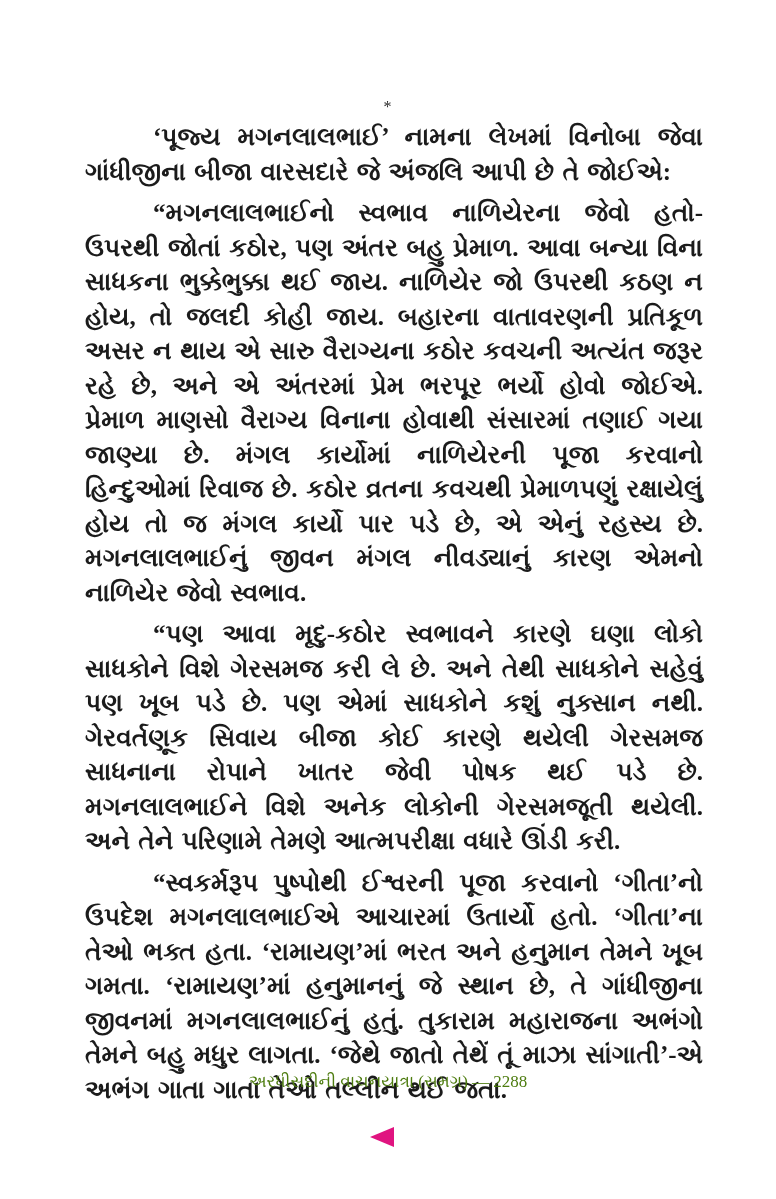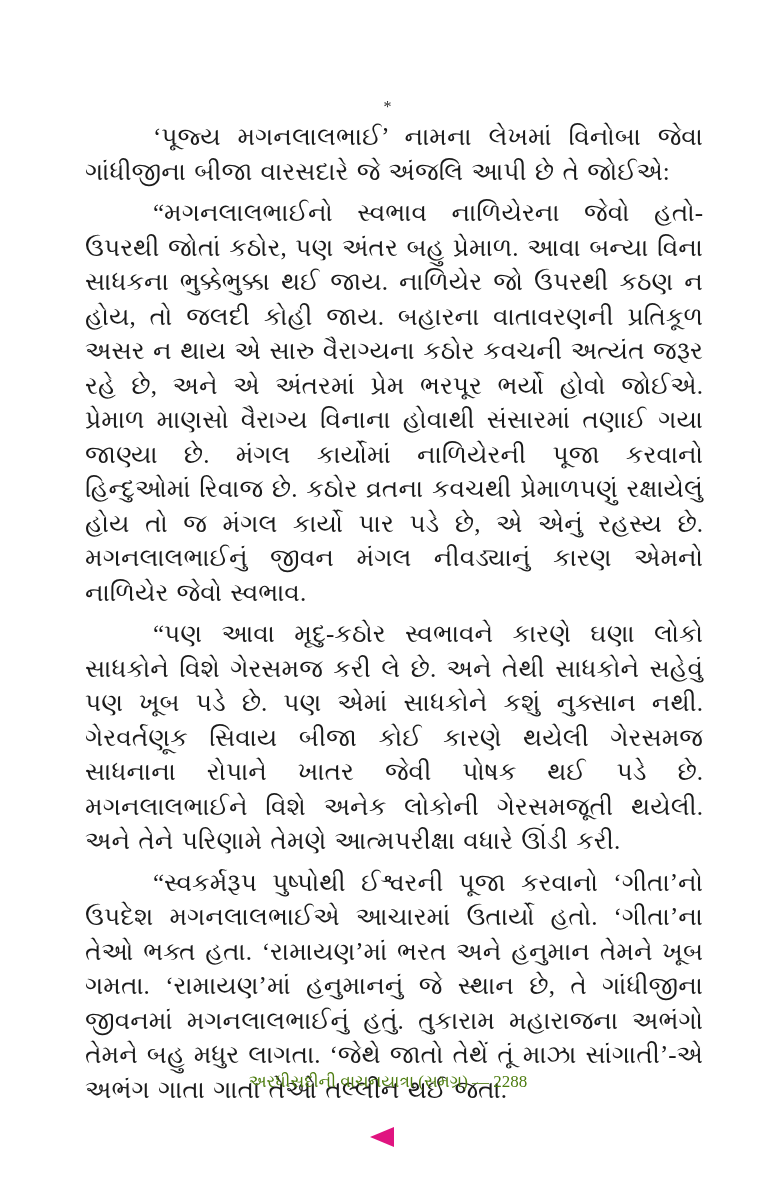--- a/index.html
+++ b/index.html
@@ -30,20 +30,21 @@
     left: 85px;
     width: 618px;
     font-size: 25px;
     line-height: 34.5px;
     text-align: justify;
   }
   .body-text p {
     text-indent: 68px;
     margin-bottom: 7px;
     word-spacing: 2px;
+    font-weight: bold;
   }
   .footer {
     position: absolute;
     top: 1072px;
     left: 0;
     width: 100%;
     text-align: center;
     font-size: 17px;
     color: #4d7c0f;
   }

